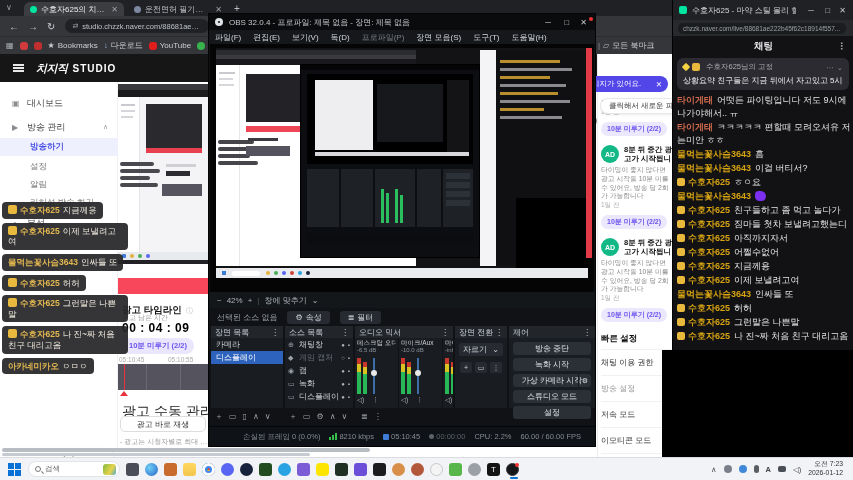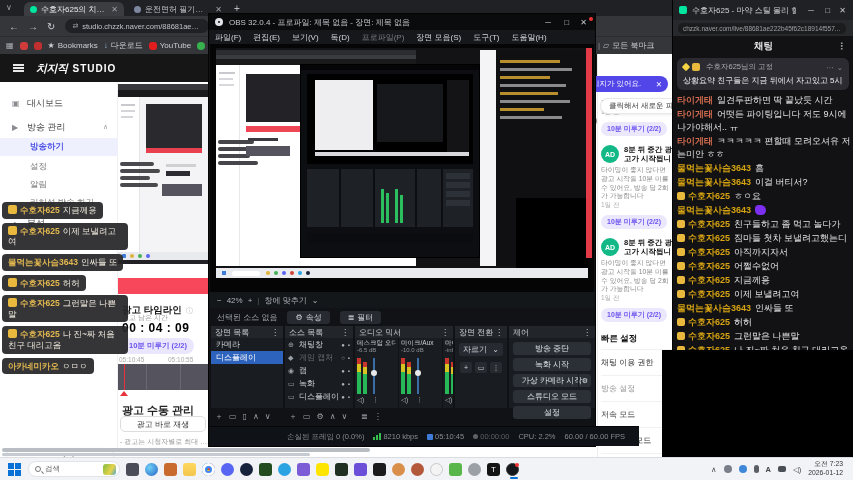--- a/index.html
+++ b/index.html
@@ -43,21 +43,21 @@
   .redbanner{left:118px;top:278px;width:90px;height:16px;background:#f8465a;}
   .adtitle{font-size:9.5px;font-weight:800;color:#111;}
   .adremain{font-size:7px;color:#999;}
   .adtimer{font-size:12px;font-weight:800;color:#000;letter-spacing:0.5px;}
   .adpill{display:inline-block;background:#eae6fd;color:#6b53ee;font-size:7.5px;font-weight:700;border-radius:9px;padding:3px 7px;}
   .tlbl{font-size:6.5px;color:#aaa;}
   .tlbar{left:118px;top:364px;width:90px;height:26px;background:#55535e;}
   .tgrid{position:absolute;top:0;width:1px;height:26px;background:#6a6875;}
   .tmark{position:absolute;left:6px;top:0;width:1px;height:26px;background:#e8323c;}
   .ttri{position:absolute;left:2px;top:27px;width:0;height:0;border-left:4px solid transparent;border-right:4px solid transparent;border-bottom:5px solid #e8323c;}
-  .admanual{font-size:11px;font-weight:700;color:#222;}
+  .admanual{font-size:14px;font-weight:400;color:#222;}
   .adplay{left:120px;top:416px;width:86px;height:16px;border:1px solid #ddd;border-radius:5px;background:#fff;font-size:8px;color:#333;display:flex;align-items:center;justify-content:center;}
   .adnote{font-size:7px;color:#999;}
   
   .feed{left:597px;top:54px;width:75px;height:403px;background:#fff;border-left:1px solid #ececec;z-index:2;}
   .ptoast{left:586px;top:76px;width:82px;height:16px;background:#5246e8;border-radius:8px;color:#fff;font-size:7.5px;display:flex;align-items:center;justify-content:space-between;padding:0 6px;z-index:2;}
   .newfeed{left:600px;top:98px;width:118px;height:16px;background:#fff;border:1px solid #e8e8e8;border-radius:12px;box-shadow:0 1px 3px rgba(0,0,0,.08);font-size:7.5px;color:#333;display:flex;align-items:center;padding:0 8px;z-index:2;}
   .ffrag{font-size:7.5px;color:#555;}
   .ftime{font-size:6.5px;color:#b0b0b0;}
   .fpill{display:inline-block;background:#ebe7fc;color:#6b53ee;font-size:7px;font-weight:700;border-radius:7px;padding:2px 6px;margin:3px 0;white-space:nowrap;}
   .adrow{display:flex;gap:5px;margin-top:6px;}
@@ -107,21 +107,21 @@
   .mbar{width:4px;height:36px;background:linear-gradient(to top,#27b858 0%,#27b858 62%,#d7c422 62%,#d7c422 84%,#c9372c 84%,#c9372c 100%);}
   .mslider{width:2px;height:36px;background:#3a6ea5;position:relative;margin-left:4px;}
   .mknob{position:absolute;left:-2px;width:6px;height:6px;border-radius:50%;background:#e8e8e8;}
   .mrow{display:flex;gap:8px;font-size:6.5px;color:#aeb4ba;margin-top:2px;}
   .tsel{margin:5px 4px 0 4px;height:13px;background:#272b31;border-radius:2px;display:flex;align-items:center;justify-content:space-between;padding:0 4px;font-size:8px;color:#ccd1d6;}
   .tbtns{display:flex;gap:3px;justify-content:center;margin-top:6px;}
   .tbtn{width:12px;height:11px;background:#272b31;border-radius:2px;color:#cfd4d9;font-size:7px;display:flex;align-items:center;justify-content:center;}
   .cbtn{position:relative;margin:0 4px 3px 4px;height:13px;background:#2b3036;border-radius:3px;color:#dbe0e6;font-size:8px;display:flex;align-items:center;justify-content:center;}
   .cgear{position:absolute;right:0;top:0;width:13px;height:13px;border-left:1px solid #191c20;display:flex;align-items:center;justify-content:center;font-size:7px;}
   .dtools{position:absolute;top:396px;height:12px;display:flex;gap:6px;align-items:center;font-size:8px;color:#9aa0a7;}
-  .statusbar{left:0;top:412px;width:430px;height:20px;background:#0f1216;border-top:1px solid #05060a;display:flex;align-items:center;justify-content:flex-end;gap:9px;padding-right:14px;font-size:7.5px;color:#868c93;}
+  .statusbar{left:0;top:412px;width:386px;height:20px;background:#0f1216;border-top:1px solid #05060a;display:flex;align-items:center;justify-content:flex-end;gap:9px;padding-right:14px;font-size:7.5px;color:#868c93;}
   .sig{display:inline-flex;align-items:flex-end;gap:1px;margin-right:2px;}
   .sig i{display:block;width:2px;background:#35c04e;}
   .redstrip{background:#e23b47;}
   
   .mw{position:absolute;}
 
   
   .chatwin{left:672px;top:0;width:181px;height:458px;background:#121214;border-left:1px solid #000;z-index:4;}
   .cwt{left:0;top:0;width:181px;height:20px;background:#202124;display:flex;align-items:center;}
   .cwtitle{font-size:8px;color:#cfd2d6;margin-left:5px;width:104px;overflow:hidden;white-space:nowrap;}
@@ -683,23 +683,20 @@
         <span class="pindot"></span>
         <span class="cbadge"></span>
         <span class="clip" style="max-width:100px;">수호자625님의 고정</span>
         <span style="margin-left:auto;color:#8a8a90;">⋯</span>
         <span style="color:#8a8a90;">⌄</span>
       </div>
       <div class="pinbody">상황요약 친구들은 지금 뒤에서 자고있고 5시30분에 ...</div>
     </div>
     <div class="abs cmsgs">
 
-    <div class="cmsg">
-        <span class="cname" style="color: rgb(207, 106, 78);">타이게태</span><span>일견두판하면 딱 끝났듯 시간</span>
-      </div>
         <div class="cmsg">
         <span class="cname" style="color: rgb(207, 106, 78);">타이게태</span><span>어떳든 파이팅입니다 저도 9시에 나가야해서.. ㅠ</span>
       </div>
         <div class="cmsg">
         <span class="cname" style="color: rgb(207, 106, 78);">타이게태</span><span>ㅋㅋㅋㅋㅋ 편할때 모려오셔유 저는미안 ㅎㅎ</span>
       </div>
         <div class="cmsg">
         <span class="cname" style="color: rgb(214, 163, 18);">물먹는꽃사슴3643</span><span>흠</span>
       </div>
         <div class="cmsg">

